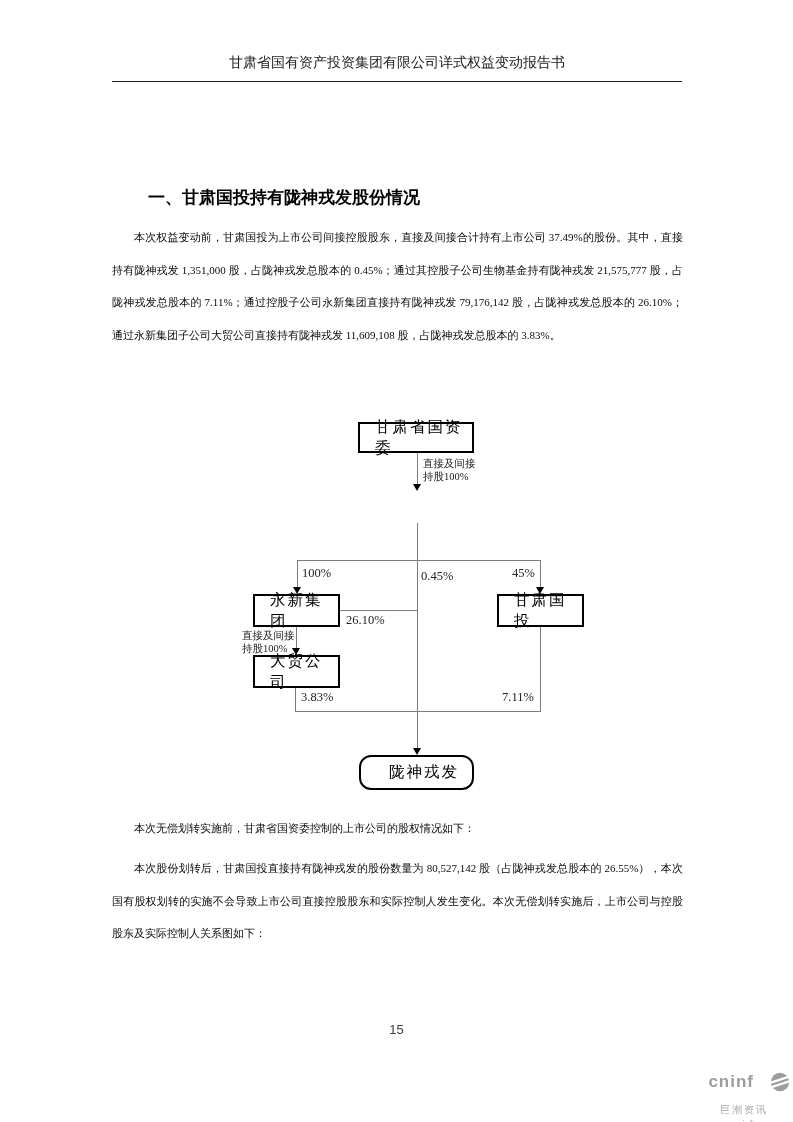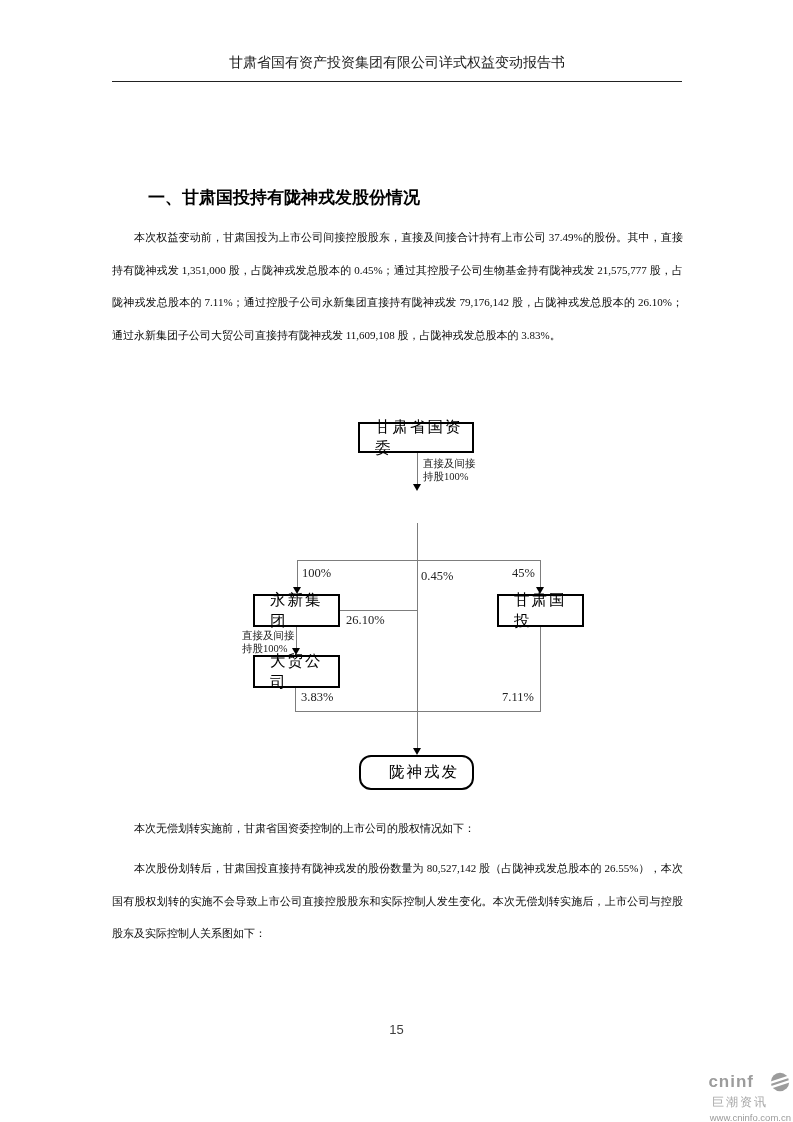--- a/index.html
+++ b/index.html
@@ -88,22 +88,22 @@
     text-align: right; color: #a0a0a0;
     font-family: "Liberation Sans", sans-serif;
   }
   .cn-logo .row1 {
     display: flex; justify-content: flex-end; align-items: center; gap: 15px;
   }
   .cn-brand {
     font-weight: bold; font-size: 17px; letter-spacing: 1px; color: #9c9c9c;
   }
   .cn-sub {
-    font-size: 12px; letter-spacing: 2px; color: #a8a8a8;
-    margin-right: 23px; margin-top: 1px;
+    font-size: 10px; letter-spacing: 2px; color: #a8a8a8;
+    margin-right: 23px; margin-top: 10px;
   }
   .cn-url { font-size: 9.5px; color: #9a9a9a; margin-top: 1px; text-align: right; }
 </style>
 </head>
 <body>
 
 <div class="page">
 
   <div class="hdr">
     <span>甘肃省国有资产投资集团有限公司</span>

